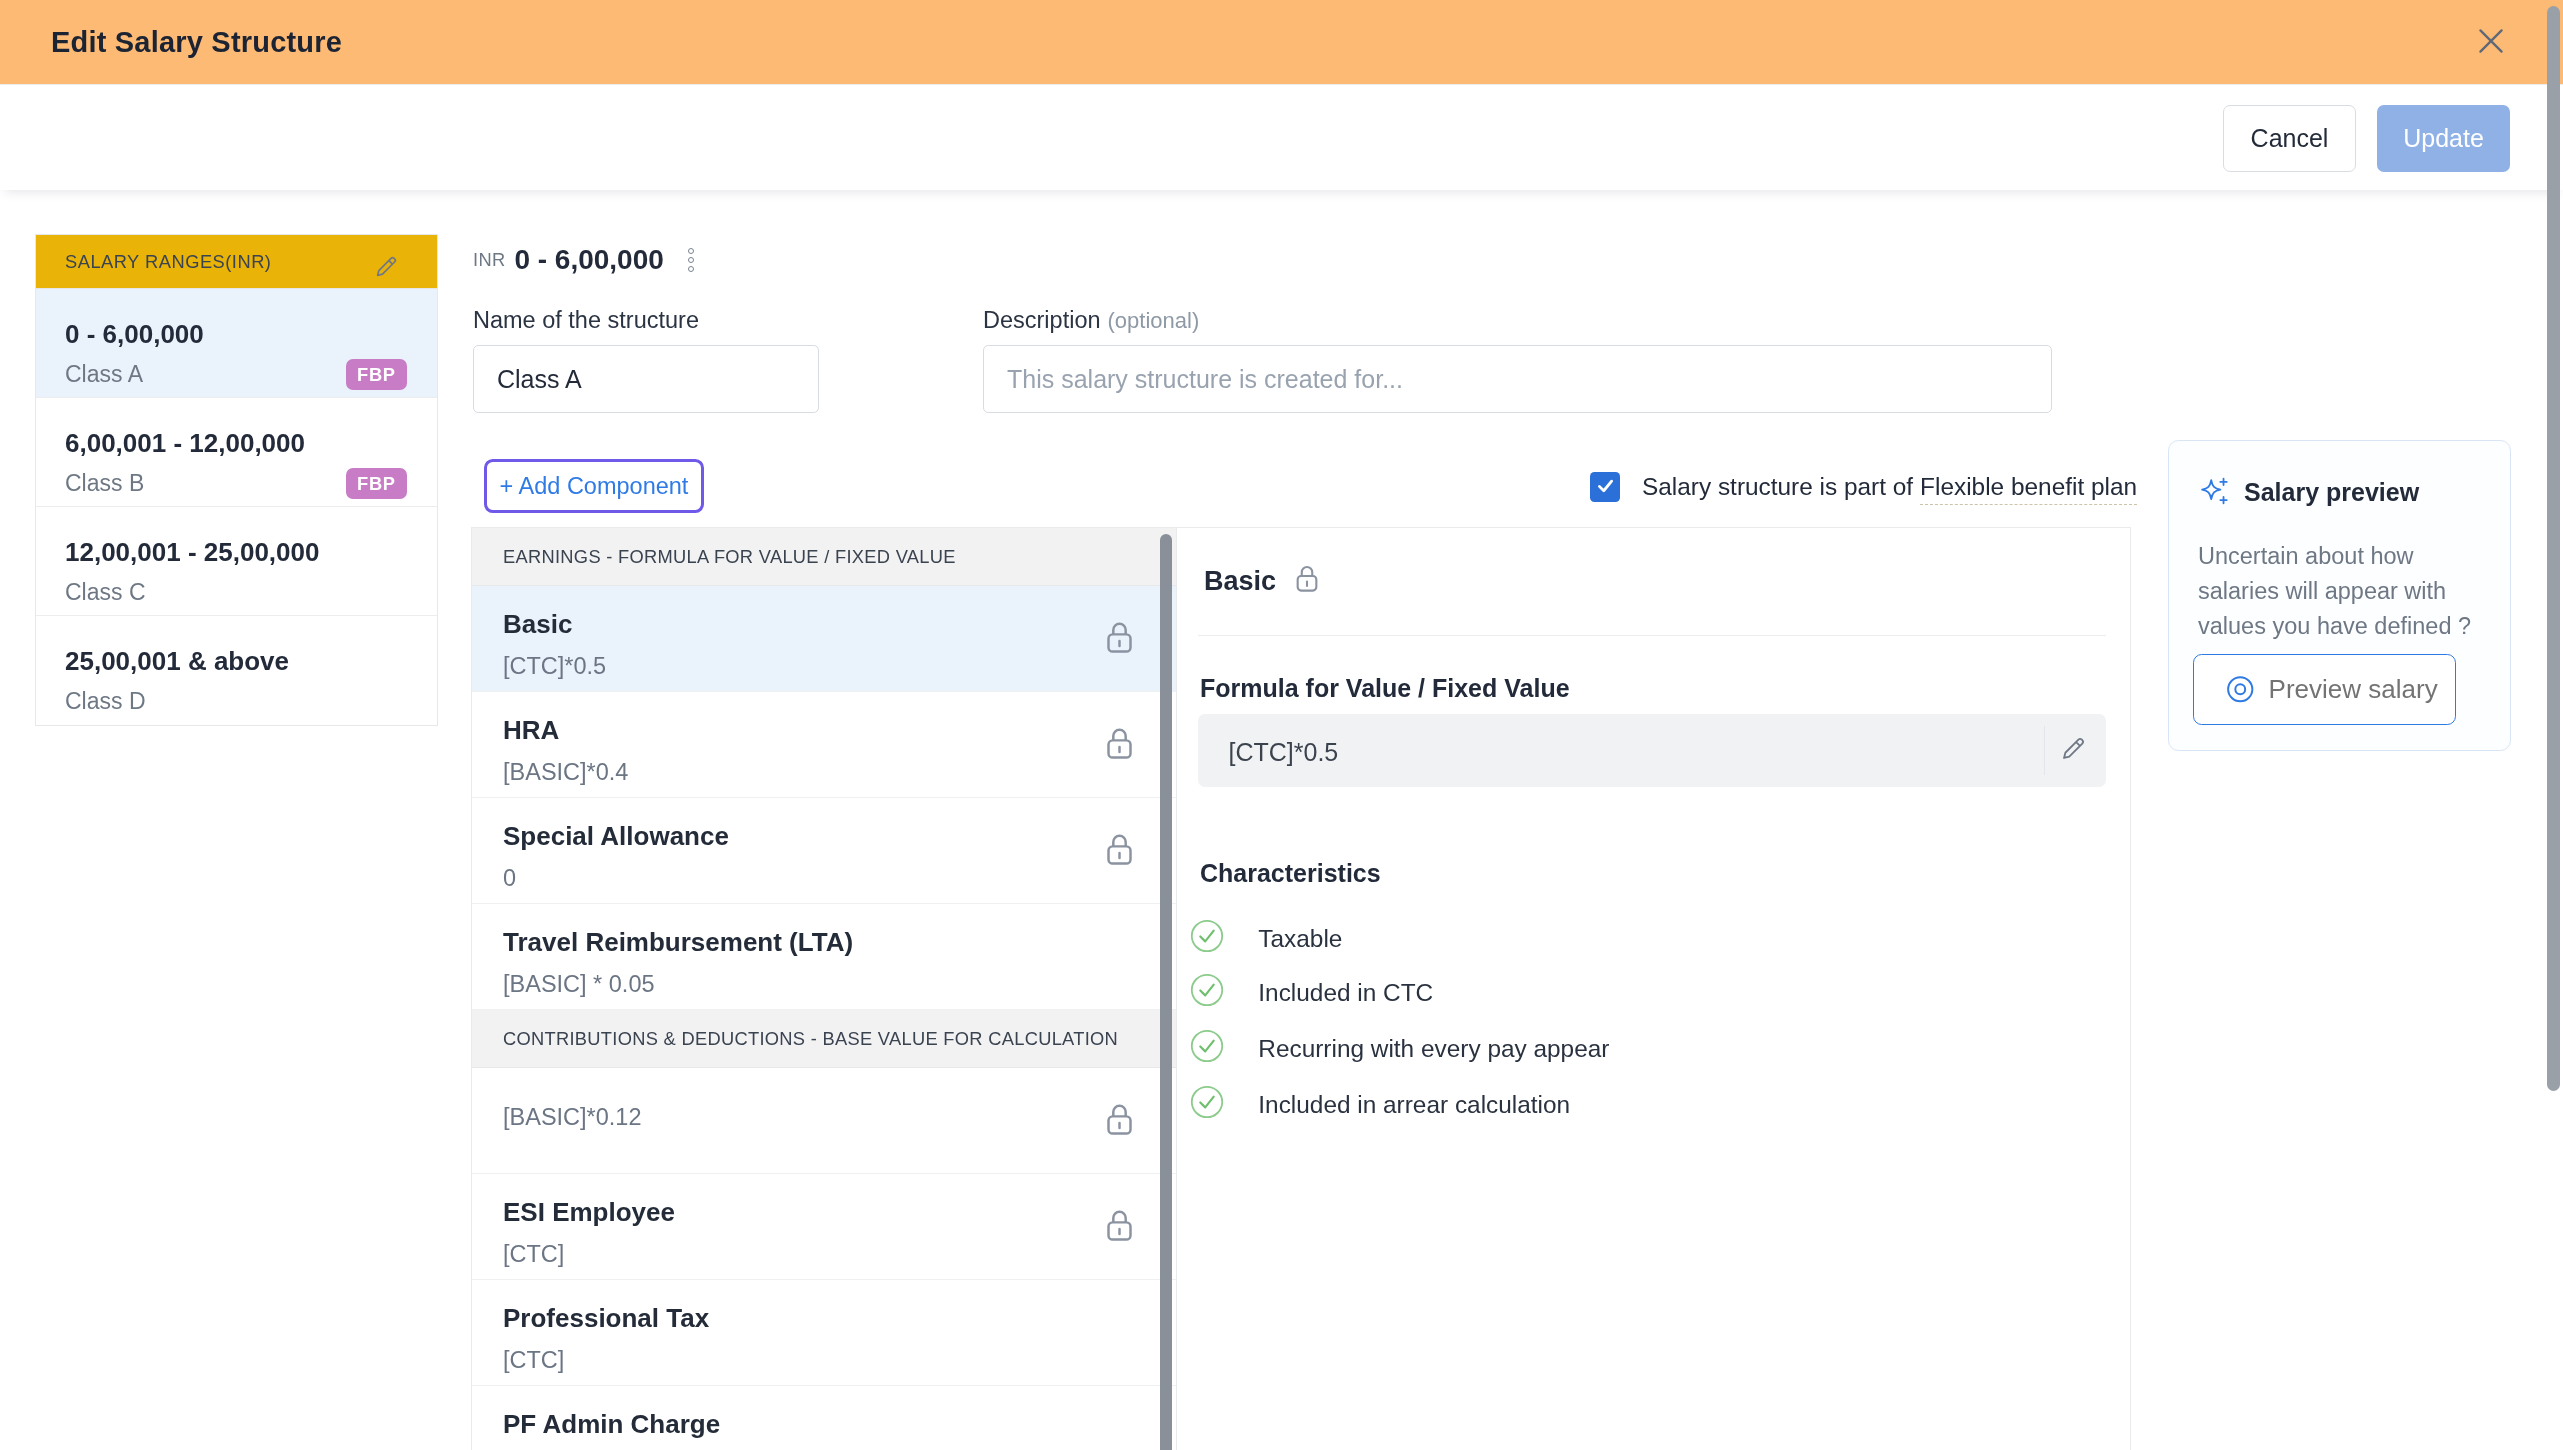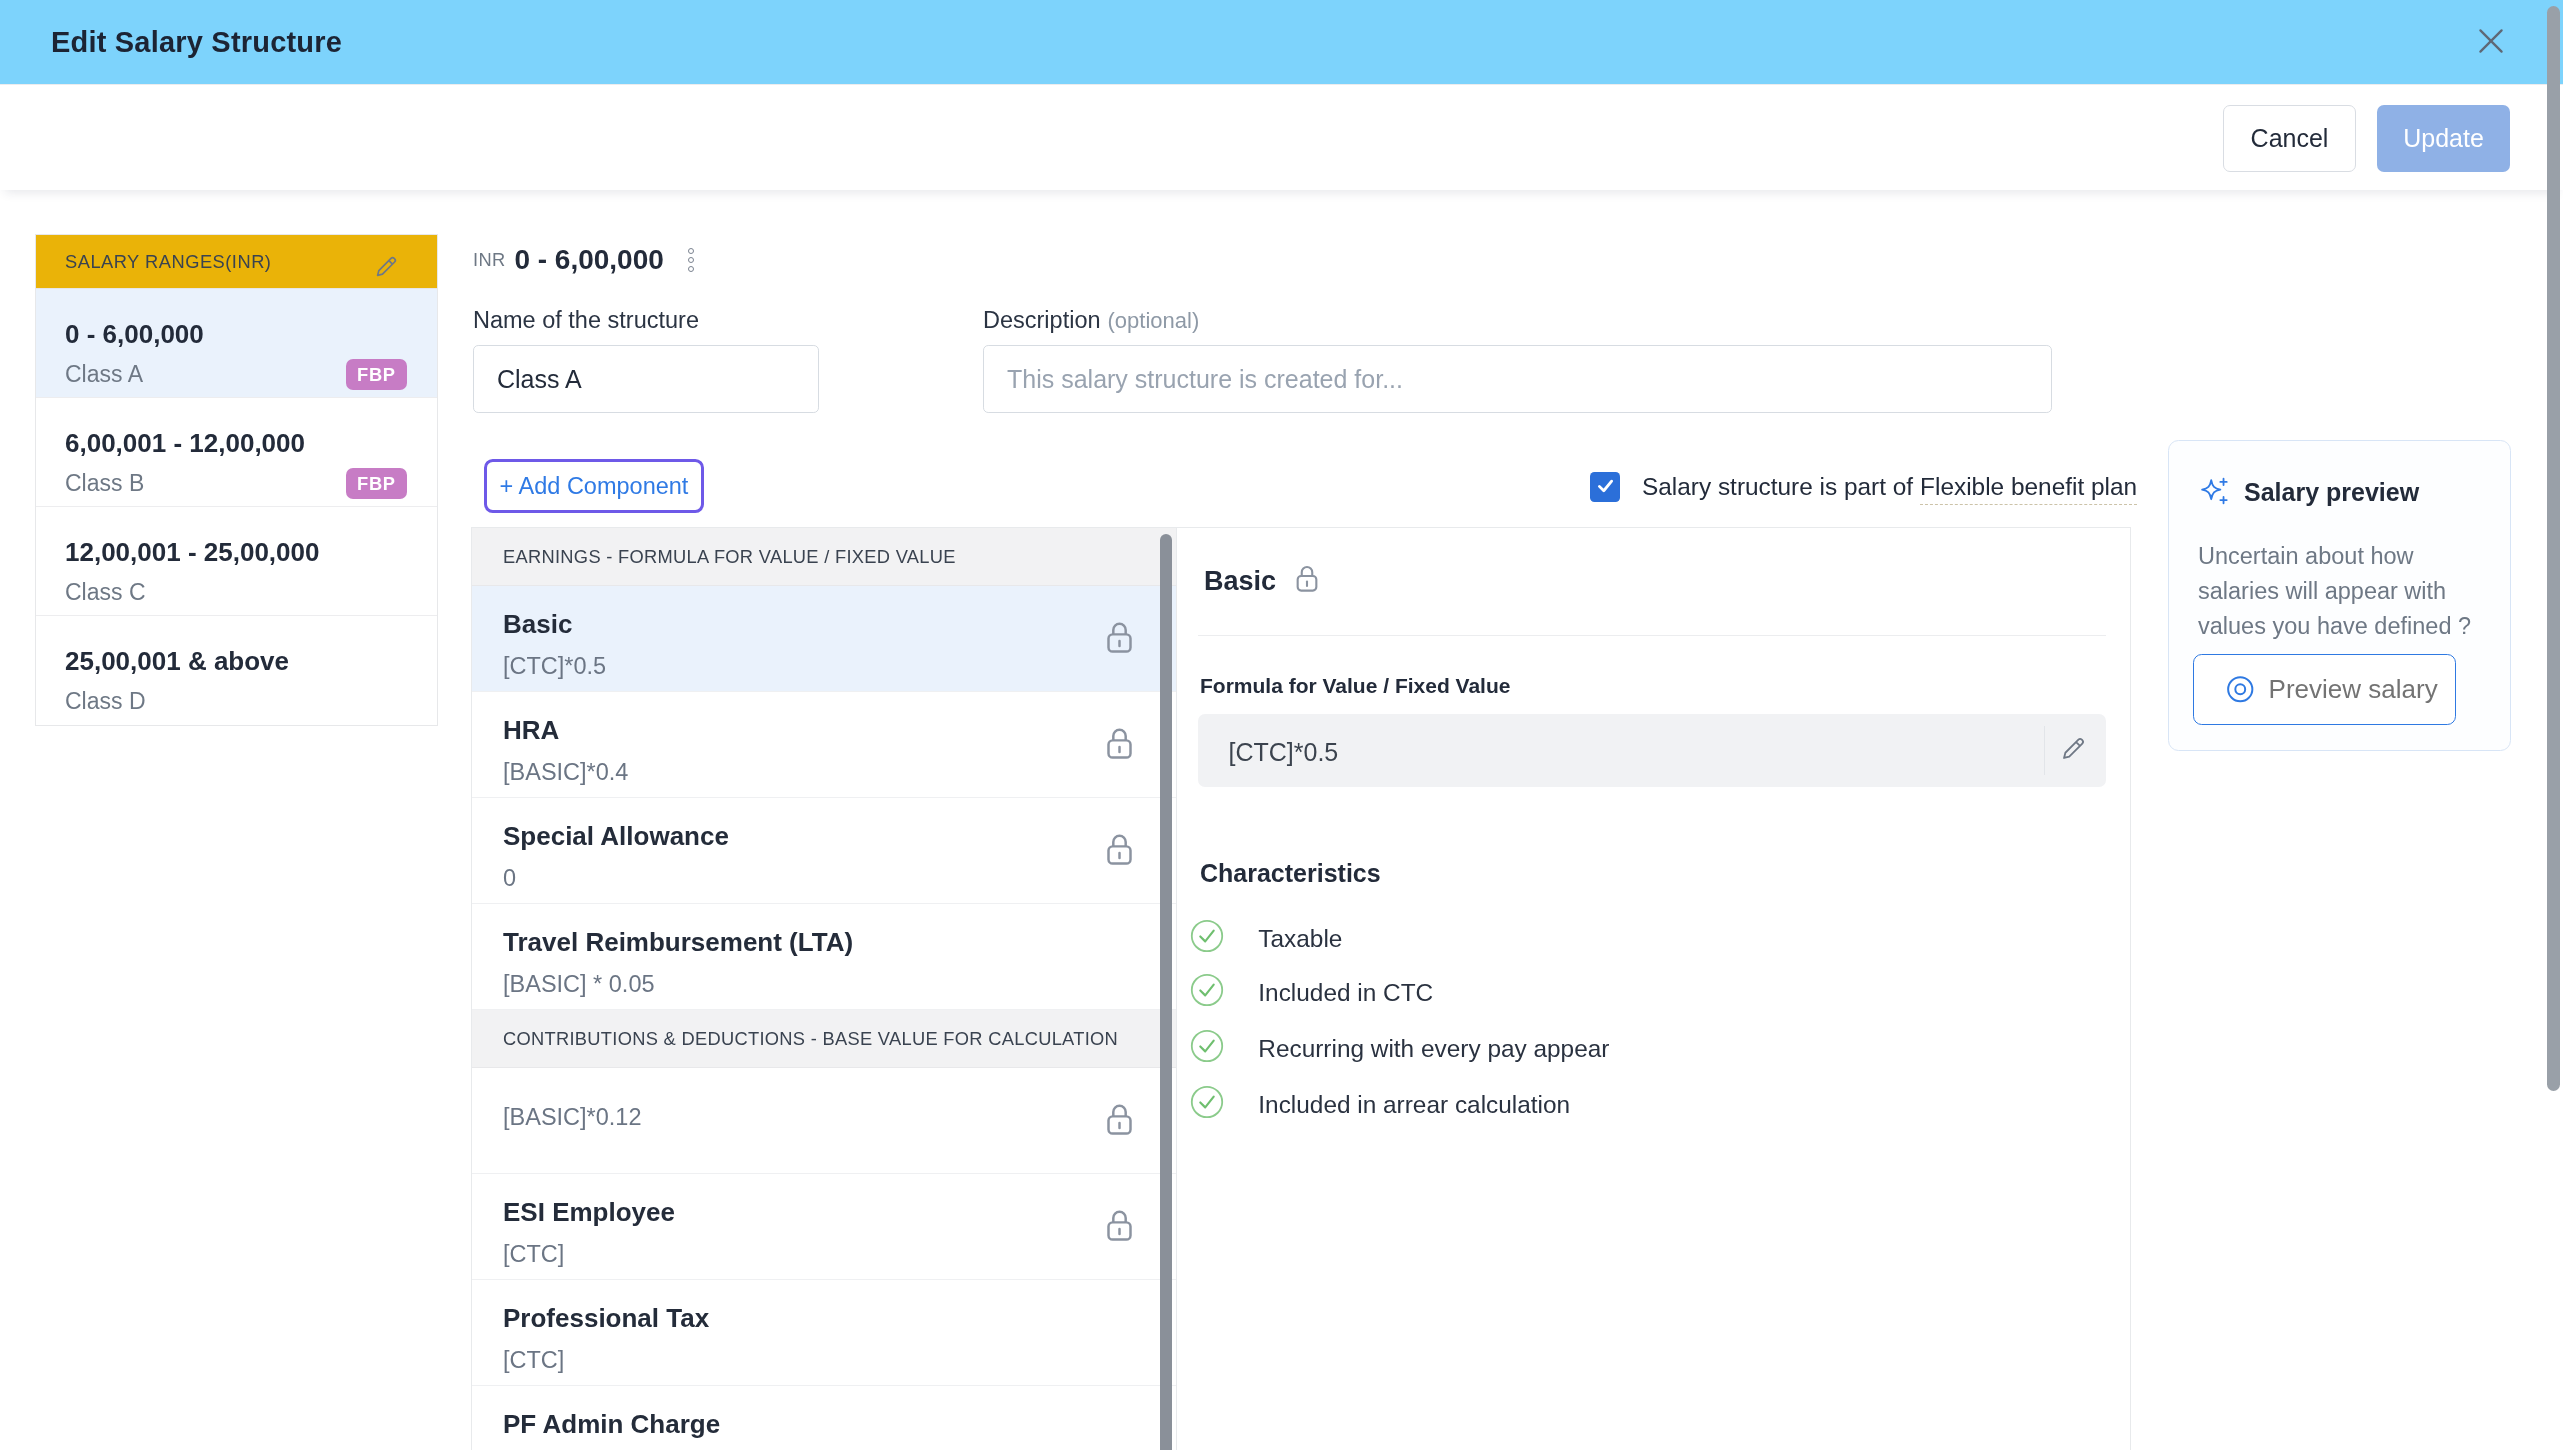--- a/index.html
+++ b/index.html
@@ -1,21 +1,21 @@
 <!DOCTYPE html>
 <html style="font-size:14px"><head>
 <meta charset="utf-8">
 <style>
   * { margin:0; padding:0; box-sizing:border-box; }
   html,body { width:2563px; height:1451px; background:#ffffff; }
   body { font-family:"Liberation Sans", sans-serif; color:#232B3A; }
   #root { position:relative; width:2563px; height:1451px; overflow:hidden; background:#ffffff; }
 
   
-  .modal-header { position:absolute; left:0; top:0; width:2563px; height:85px; background:#7dd3fc; border-bottom:0.9px solid #ECECEE; }
+  .modal-header { position:absolute; left:0; top:0; width:2563px; height:85px; background:#fdba74; border-bottom:0.9px solid #ECECEE; }
   .modal-title { position:absolute; left:51px; top:26px; font-size:29px; font-weight:600; color:#1C2434; letter-spacing:0.2px; }
   .close-btn { position:absolute; left:2472px; top:23px; width:38px; height:38px; background:none; border:none; cursor:pointer; }
 
   
   .toolbar { position:absolute; left:0; top:86px; width:2563px; height:104px; background:#fff; box-shadow:0 7px 10.5px -5.2px rgba(30,45,70,.12); }
   .btn { font-family:inherit; font-size:25px; border-radius:7px; cursor:pointer; }
   .btn-cancel { position:absolute; left:2223px; top:19px; width:133px; height:67px; background:#fff; border:1.3px solid #D9DDE3; color:#232B3A; }
   .btn-update { position:absolute; left:2377px; top:19px; width:133px; height:67px; background:#8FB1E6; border:none; color:#fff; }
 
   
@@ -62,21 +62,21 @@
   .comp-sub { margin-top:13px; font-size:23.5px; color:#6B7584; }
   .comp-lock { position:absolute; right:40px; top:33px; }
   .list-scroll-thumb { position:absolute; left:688px; top:6.1px; width:12.2px; height:917px; background:#8A9099; border-radius:6.1px 6.1px 0 0; cursor:pointer; }
 
   
   .detail-pane { position:absolute; left:707px; top:0; width:953px; height:100%; }
   .detail-title-row { position:absolute; left:25px; top:35px; display:flex; align-items:center; }
   .detail-title { font-size:27px; font-weight:600; color:#232B3A; }
   .detail-title-row svg { margin-left:17.4px; }
   .detail-divider { position:absolute; left:19px; top:107px; width:908px; height:0; border-top:1.3px solid #ECEDEF; }
-  .formula-label { position:absolute; left:21px; top:146px; font-size:21px; font-weight:600; color:#232B3A; }
+  .formula-label { position:absolute; left:21px; top:146px; font-size:25px; font-weight:600; color:#232B3A; }
   .formula-field { position:absolute; left:19px; top:186px; width:908px; height:73px; background:#F1F2F4; border-radius:7px; }
   .formula-value { position:absolute; left:30.5px; top:23.5px; font-size:25px; color:#3B434E; }
   .formula-sep { position:absolute; right:61px; top:12.2px; width:0; height:49px; border-left:1.3px solid #E2E5E9; }
   .formula-edit { position:absolute; right:19px; top:21px; background:none; border:none; cursor:pointer; }
   .chars-label { position:absolute; left:21px; top:331px; font-size:25px; font-weight:600; color:#232B3A; }
   .char-row { position:absolute; left:11.3px; display:flex; align-items:center; }
   .char-row span { margin-left:34px; font-size:24.4px; color:#2A3240; }
 
   
   .preview-card { position:absolute; left:2168px; top:440px; width:343px; height:311px; background:#FDFEFF; border:1.3px solid #D8E5F6; border-radius:10.5px; }

